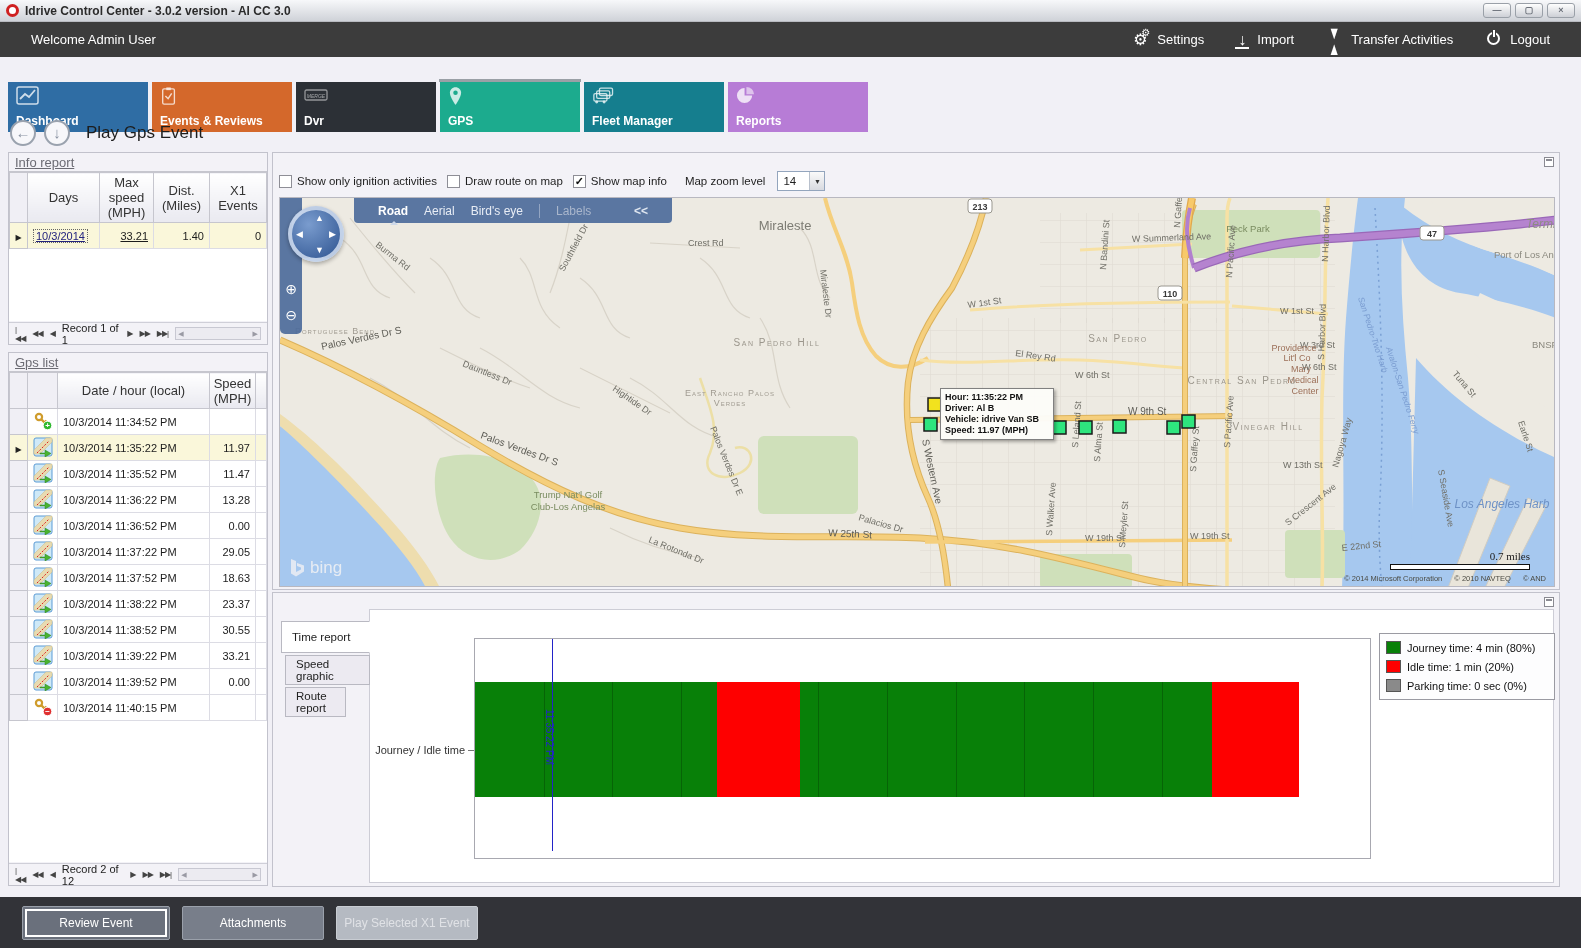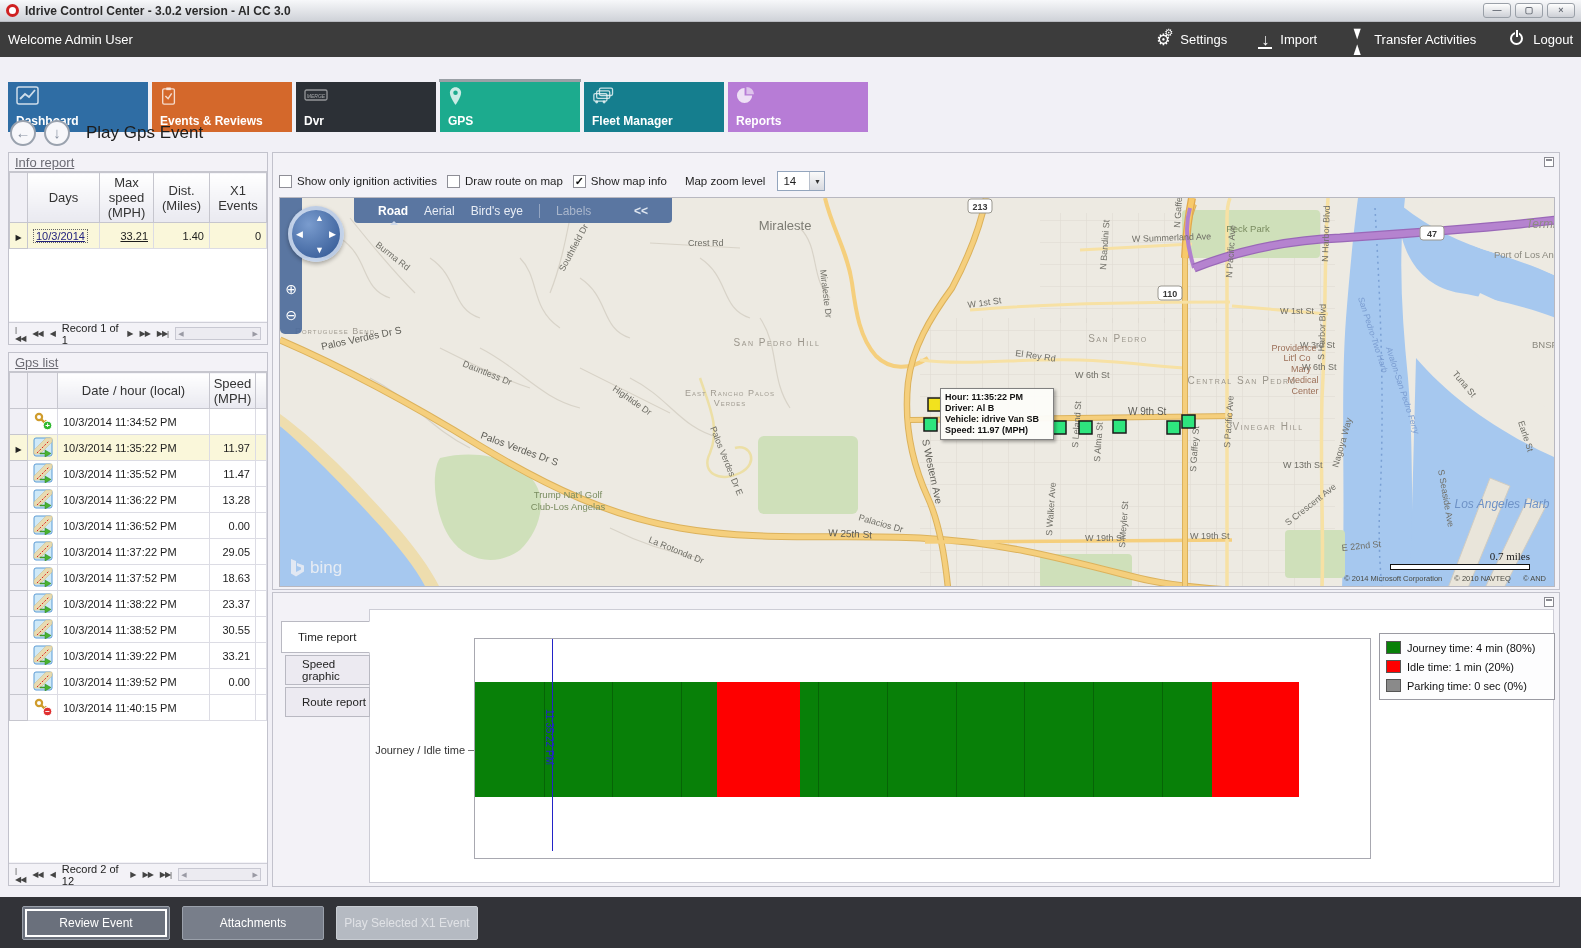--- a/index.html
+++ b/index.html
@@ -14,21 +14,21 @@
   #app-logo { width:13px; height:13px; border:3px solid #cf2020; border-radius:50%;
     background:#fff; margin-right:6px; }
   #title-text { font-size:12px; font-weight:bold; color:#2b2b2b; }
   #win-controls { margin-left:auto; display:flex; gap:4px; }
   .win-btn { width:28px; height:15px; border:1px solid #9aa0a8; border-radius:3px;
     background:linear-gradient(#fefefe,#cdd0d6); color:#6a6f78; font-size:9px;
     font-weight:bold; display:flex; align-items:center; justify-content:center; line-height:1; }
 
   
   #topbar { position:absolute; left:0; top:22px; width:1581px; height:35px;
-    background:#3c3c3c; display:flex; align-items:center; padding:0 8px; }
+    background:#3c3c3c; display:flex; align-items:center; padding:0 31px; }
   #welcome { color:#fff; font-size:13px; }
   #header-actions { margin-left:auto; display:flex; gap:30px; }
   .h-action { display:flex; align-items:center; gap:7px; color:#fff; font-size:13px; cursor:default; }
   .h-ico { color:#fff; font-size:16px; line-height:1; position:relative; width:20px; text-align:center;}
   .gear-small { position:absolute; font-size:10px; left:11px; top:-4px; }
   .imp-wrap { display:inline-block; position:relative; width:16px; }
   .imp-bar { position:absolute; left:1px; right:1px; bottom:-1px; height:2px; background:#fff; }
   .tr-arrows span { display:inline-block; transform:scaleY(1.5); font-size:12px; }
   .pwr { display:inline-block; width:13px; height:13px; border:2px solid #fff; border-radius:50%; position:relative; }
   .pwr-bar { position:absolute; left:4px; top:-4px; width:2px; height:7px; background:#fff; outline:1px solid #3c3c3c; }
@@ -118,21 +118,21 @@
   #scalebox { position:absolute; right:24px; bottom:16px; z-index:20; text-align:right; }
   #scale-text { font-size:11px; color:#222; font-family:"Liberation Serif", serif; }
   #scale-bar { width:140px; height:6px; background:#fff; border:1px solid #111; margin-top:2px; }
   #attribution { position:absolute; right:8px; bottom:3px; z-index:20; display:flex; gap:12px;
     font-size:7.5px; color:#4a4a42; }
   #bing-logo { position:absolute; left:10px; bottom:8px; z-index:20; display:flex;
     align-items:center; gap:4px; color:#eef0f4; font-size:17px; opacity:.9; }
 
   
   .ctab { position:absolute; font-size:11.5px; color:#222; display:flex; align-items:center;
-    padding-left:16px; border:1px solid #b9b9c2; background:#eceaf1; }
+    padding-left:10px; border:1px solid #b9b9c2; background:#eceaf1; }
   .ctab.active { background:#fff; border-right-color:#fff; z-index:5; }
   #chart-box { position:absolute; left:96px; top:16px; width:1185px; height:274px;
     background:#fff; border:1px solid #cdcdd6; }
   #plot { position:absolute; left:201px; top:45px; width:897px; height:221px;
     background:#fff; border:1px solid #a8a8b0; }
   #bar { position:absolute; left:0; top:43px; width:824px; height:115px; }
   .seg { position:absolute; top:0; bottom:0; }
   .segdiv { position:absolute; top:0; bottom:0; width:1px; background:rgba(0,0,0,.22); }
   #cursor-line { position:absolute; left:77px; top:0; width:1px; height:212px; background:#2323c8; z-index:4;}
   #cursor-label { position:absolute; left:80px; top:70px; color:#2323c8; font-size:10px;
@@ -729,21 +729,21 @@
     </div>
   </div>
 </div>
 
 <div class="panel" style="left:272px; top:592px; width:1288px; height:295px;">
   <div class="restore-ico"></div>
   <div id="chart-box"></div>
   <div id="chart-tabs">
       <div class="ctab active" style="left: 8px; top: 28px; width: 89px; height: 32px;">Time report</div>
       <div class="ctab" style="left: 12px; top: 62px; width: 85px; height: 30px;">Speed graphic</div>
-      <div class="ctab" style="left: 12px; top: 94px; width: 85px; height: 30px;">Route report</div>
+      <div class="ctab" style="left: 12px; top: 94px; width: 61px; height: 30px;">Route report</div>
     </div>
   <div id="ylabel">Journey / Idle time</div>
   <div id="ytick"></div>
   <div id="plot">
     <div id="bar">
         <div class="seg" style="left: 0%; width: 29.4%; background: rgb(8, 128, 8);"></div>
         <div class="seg" style="left: 29.4%; width: 10%; background: rgb(254, 0, 0);"></div>
         <div class="seg" style="left: 39.4%; width: 50%; background: rgb(8, 128, 8);"></div>
         <div class="seg" style="left: 89.4%; width: 10.6%; background: rgb(254, 0, 0);"></div>
         <div class="segdiv" style="left: 8.33333%;"></div>

